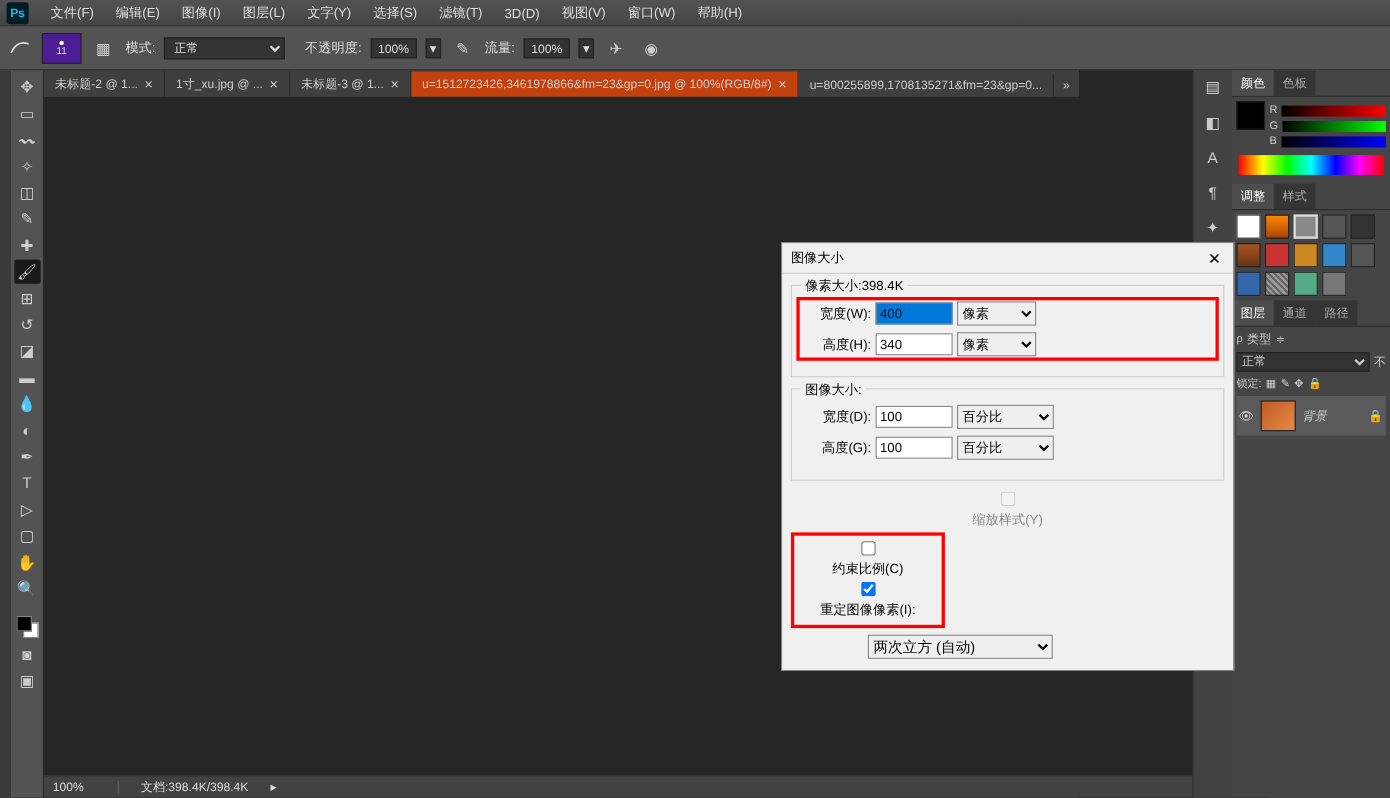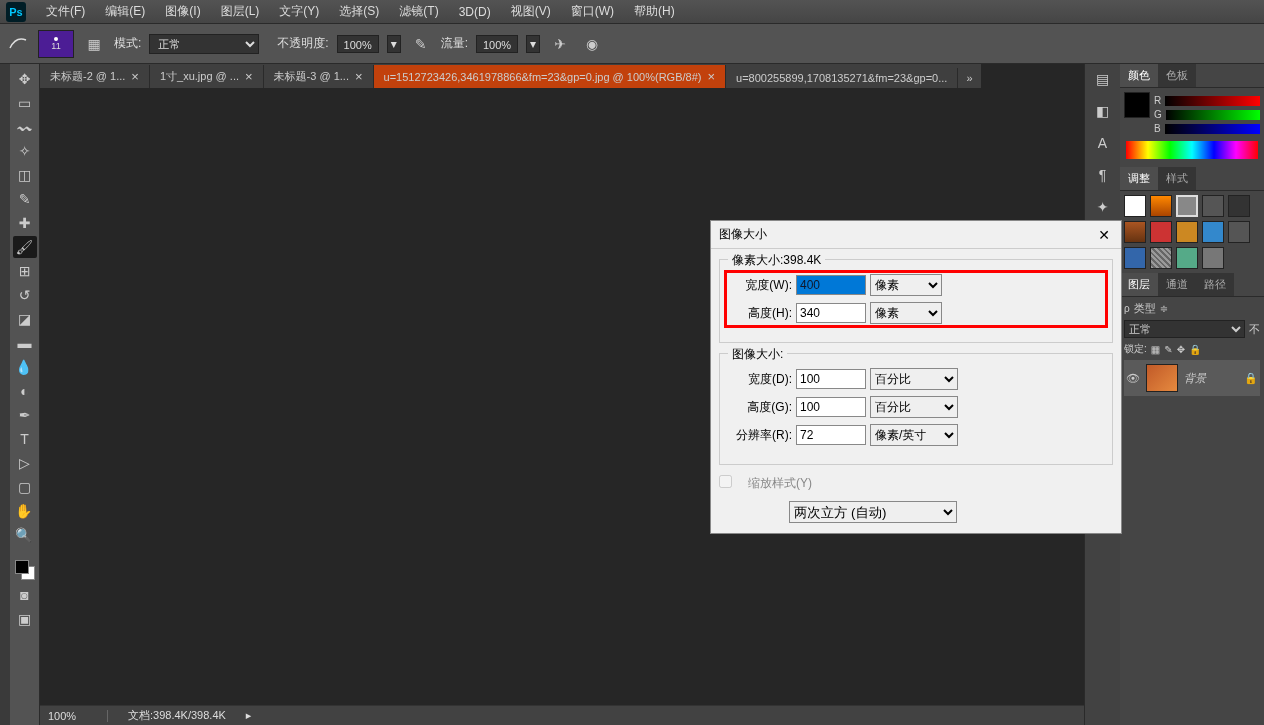--- a/index.html
+++ b/index.html
@@ -72,21 +72,21 @@
 .dlg-right { width:90px; display:flex;flex-direction:column;gap:8px;padding-left:6px;}
 .dlg-btn { height:22px;border:1px solid #888;background:#f5f5f5;cursor:pointer;font-size:12px;}
 .dlg-btn.primary { border:1px solid #0078d7;}
 .fieldset { border:1px solid #ccc; margin-bottom:10px; padding:8px 10px 12px 10px; position:relative;}
 .legend { position:absolute; top:-8px; left:8px; background:#f0f0f0; padding:0 4px;}
 .fld-row { display:flex; align-items:center; margin:6px 0; gap:4px;}
 .fld-label { width:62px; text-align:right;}
 .fld-input { width:70px; height:20px; border:1px solid #888; padding:1px 3px; font-size:12px;}
 .fld-input.sel { background:#0078d7;color:#0f172a;}
 .fld-select { width:72px; height:22px; border:1px solid #888; font-size:12px;}
-.chkrow { display:flex;align-items:flex-start;gap:16px;margin:3px 0;}
+.chkrow { display:flex;align-items:center;gap:4px;margin:3px 0;flex-direction:column;}
 .resample-sel { width:168px;height:22px;border:1px solid #888;margin-left:70px;margin-top:6px;}
 
 .hl-red { border:3px solid #f00 !important; }
 .hl-wrap { position:absolute; border:3px solid #f00; pointer-events:none;}
 </style>
 </head>
 <body>
 
 <div class="menubar">
   <div class="ps-logo">Ps</div>
@@ -323,28 +323,33 @@
         <div class="fld-row">
           <span class="fld-label">宽度(D):</span>
           <input class="fld-input" value="100" style="">
           <select class="fld-select" style="width:88px"><option>百分比</option></select>
         </div>
         <div class="fld-row">
           <span class="fld-label">高度(G):</span>
           <input class="fld-input" value="100" style="">
           <select class="fld-select" style="width:88px"><option>百分比</option></select>
         </div>
-        <div class="fld-row">
-          <span class="fld-label">分辨率(R):</span>
-          <input class="fld-input" value="72" style="">
-          <select class="fld-select" style="width:88px"><option>像素/英寸</option></select>
-        </div>
       </div>
 
       <div class="chkrow" style="color:#888">
         <input type="checkbox" disabled="" style="">
         <span>缩放样式(Y)</span>
       </div>
+      <div style="border:3px solid #f00;padding:2px 4px;width:140px">
+        <div class="chkrow">
+          <input type="checkbox" style="">
+          <span>约束比例(C)</span>
+        </div>
+        <div class="chkrow">
+          <input type="checkbox" checked="" style="">
+          <span>重定图像像素(I):</span>
+        </div>
+      </div>
       <select class="resample-sel"><option>两次立方 (自动)</option></select>
     </div>
 
   </div>
 </div>
 
 </body></html>

